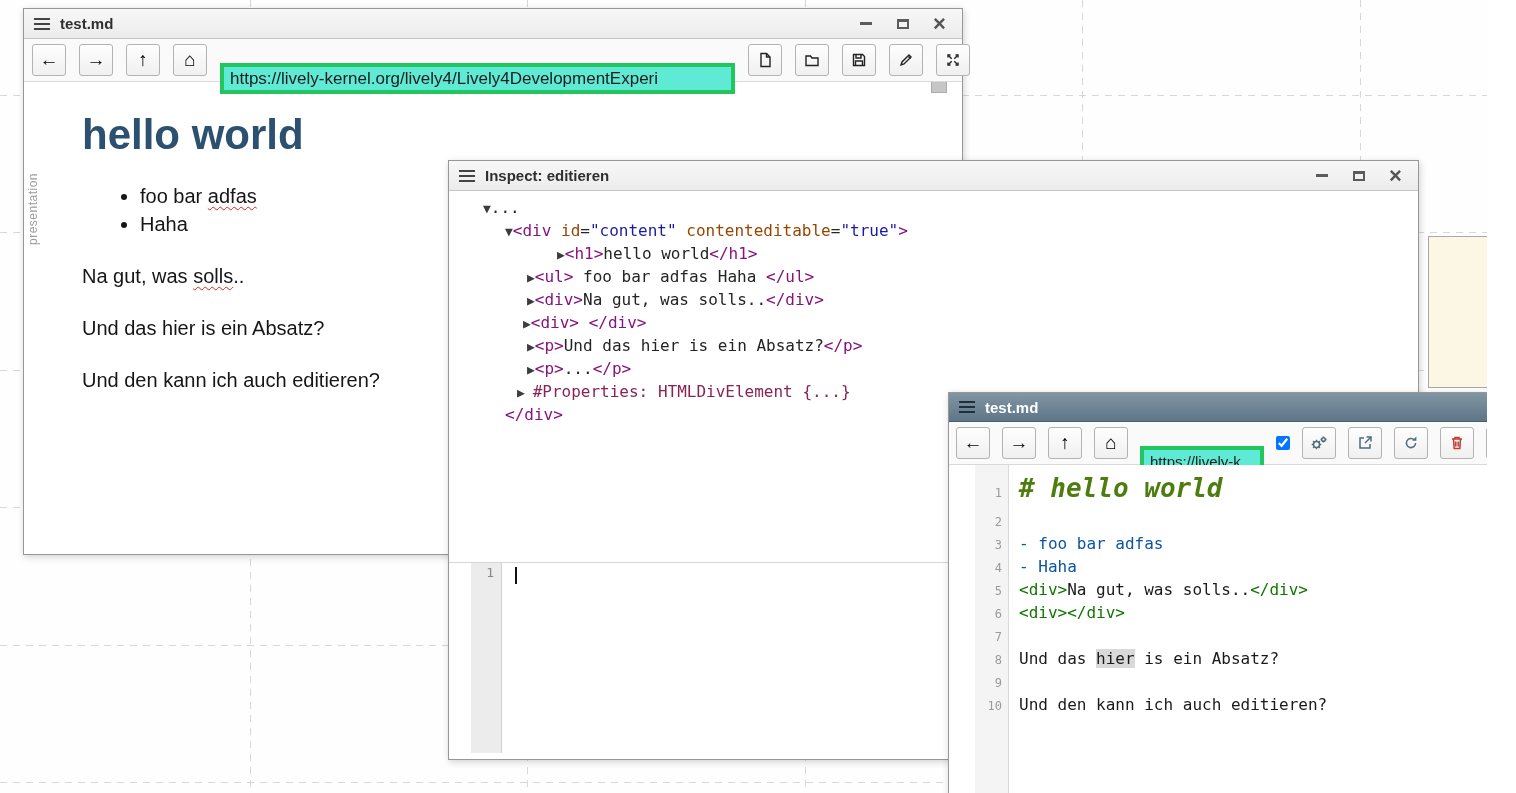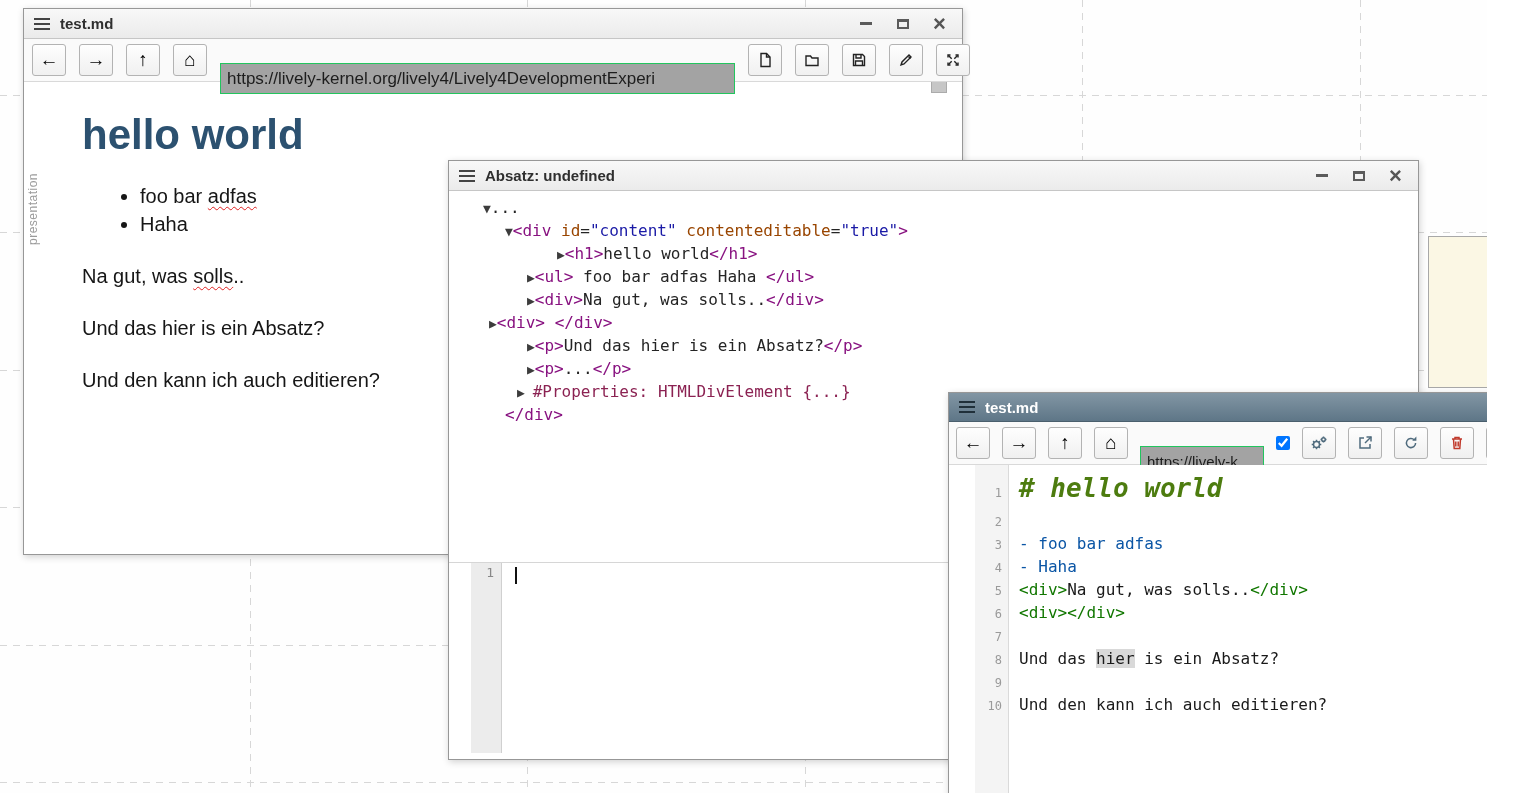--- a/index.html
+++ b/index.html
@@ -57,21 +57,21 @@
   }
   .tb-btn {
     width:34px; height:32px; flex:0 0 34px;
     display:inline-flex; align-items:center; justify-content:center;
     border:1px solid #b3b3b3; border-radius:3px;
     background:linear-gradient(#fefefe,#f0f0f0);
     font-family:"Liberation Sans",sans-serif;
     font-size:19px; font-weight:bold; color:#000; cursor:pointer;
   }
   .url {
-    height:31px; border:1px solid #22c55e; background:#a3a3a3; color:#1d1d1d;
+    height:31px; border:4px solid #22c55e; background:#5eead4; color:#1d1d1d;
     font-family:"Liberation Sans",sans-serif; font-size:17px; padding:0 6px;margin-top:37px;
   }
   .url-lg { width:515px; flex:0 0 515px; }
   .url-sm { width:124px; flex:0 0 124px; font-size:15px; }
   .cb { width:14px; height:14px; flex:0 0 14px; cursor:pointer; }
   .icon-svg { display:block; }
 
   
   .win1 { left:23px; top:8px; width:940px; height:547px; z-index:1; }
   .win1 .content { position:relative; flex:1; overflow:hidden; padding:0 0 0 58px; }
@@ -227,40 +227,40 @@
           <p><span>Na gut, was </span><span class="misspell">solls</span><span>..</span></p>
           <p><span>Und das hier is ein Absatz?</span></p>
           <p><span>Und den kann ich auch editieren?</span></p>
         </div>
     </div>
   </section>
 
   <section class="win win2">
     <header class="titlebar">
       <span class="burger"></span>
-      <span class="title">Absatz: undefined</span>
+      <span class="title">Inspect: editieren</span>
       <span class="ctrls">
         <span class="ctrl">
             <i class="bar"></i>
           </span>
         <span class="ctrl">
             <i class="box"></i>
           </span>
         <span class="ctrl close">×</span>
       </span>
     </header>
 
     <div class="insp-body">
       <div class="tree">
           <div class="tree-line" style="padding-left: 34px;"><span class="c-k">▼</span><span class="c-p">...</span></div>
           <div class="tree-line" style="padding-left: 56px;"><span class="c-k">▼</span><span class="c-tag">&lt;div </span><span class="c-attr">id</span><span class="c-p">=</span><span class="c-val">"content"</span><span class="c-p"> </span><span class="c-attr">contenteditable</span><span class="c-p">=</span><span class="c-val">"true"</span><span class="c-tag">&gt;</span></div>
           <div class="tree-line" style="padding-left: 108px;"><span class="c-k">▶</span><span class="c-tag">&lt;h1&gt;</span><span class="c-p">hello world</span><span class="c-tag">&lt;/h1&gt;</span></div>
           <div class="tree-line" style="padding-left: 78px;"><span class="c-k">▶</span><span class="c-tag">&lt;ul&gt;</span><span class="c-p"> foo bar adfas Haha </span><span class="c-tag">&lt;/ul&gt;</span></div>
           <div class="tree-line" style="padding-left: 78px;"><span class="c-k">▶</span><span class="c-tag">&lt;div&gt;</span><span class="c-p">Na gut, was solls..</span><span class="c-tag">&lt;/div&gt;</span></div>
-          <div class="tree-line" style="padding-left: 40px;"><span class="c-k">▶</span><span class="c-tag">&lt;div&gt;</span><span class="c-p"> </span><span class="c-tag">&lt;/div&gt;</span></div>
+          <div class="tree-line" style="padding-left: 74px;"><span class="c-k">▶</span><span class="c-tag">&lt;div&gt;</span><span class="c-p"> </span><span class="c-tag">&lt;/div&gt;</span></div>
           <div class="tree-line" style="padding-left: 78px;"><span class="c-k">▶</span><span class="c-tag">&lt;p&gt;</span><span class="c-p">Und das hier is ein Absatz?</span><span class="c-tag">&lt;/p&gt;</span></div>
           <div class="tree-line" style="padding-left: 78px;"><span class="c-k">▶</span><span class="c-tag">&lt;p&gt;</span><span class="c-p">...</span><span class="c-tag">&lt;/p&gt;</span></div>
           <div class="tree-line" style="padding-left: 68px;"><span class="c-k">▶ </span><span class="c-props">#Properties: HTMLDivElement {...}</span></div>
           <div class="tree-line" style="padding-left: 56px;"><span class="c-tag">&lt;/div&gt;</span></div>
         </div>
       <div class="pane">
         <div class="pane-gutter">
           <span class="pane-num">1</span>
         </div>
         <span class="caret"></span>

